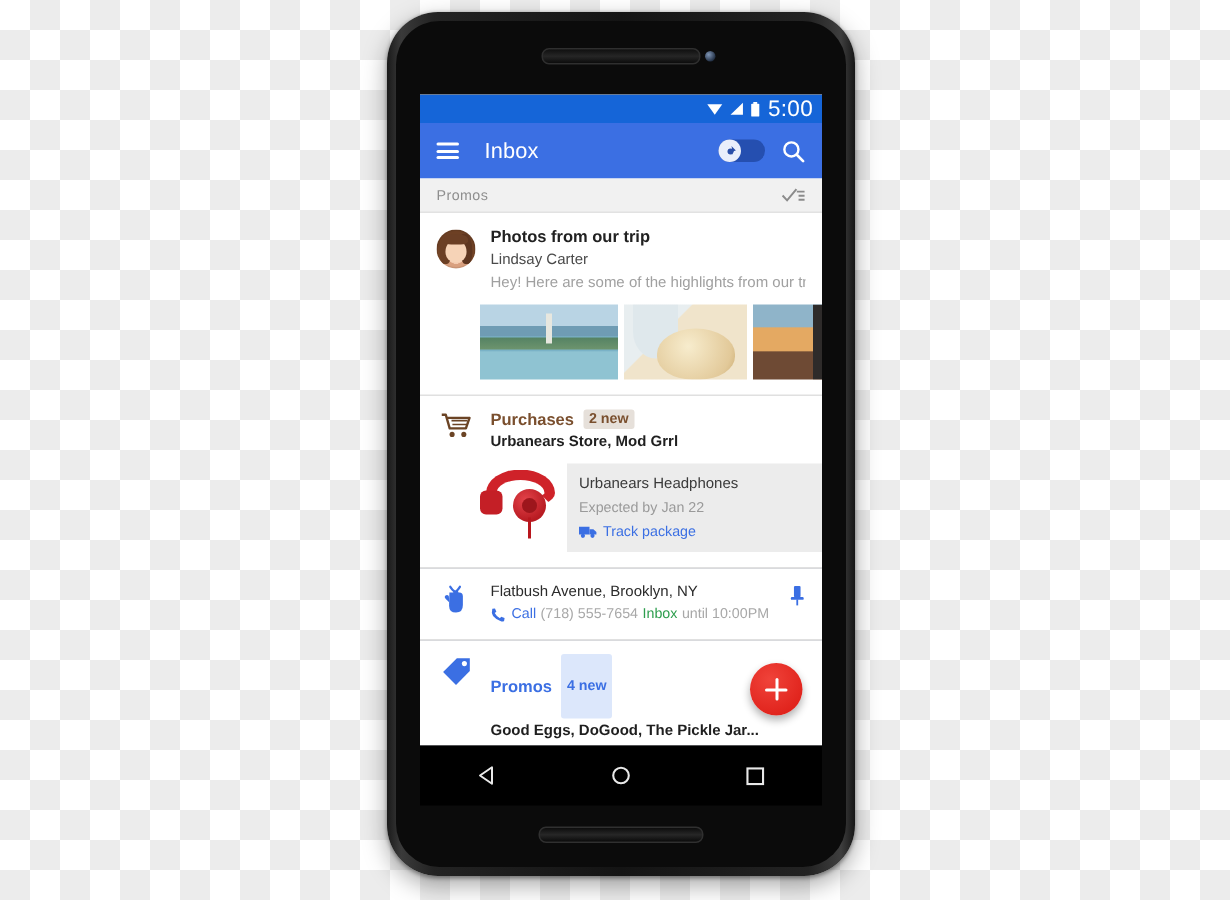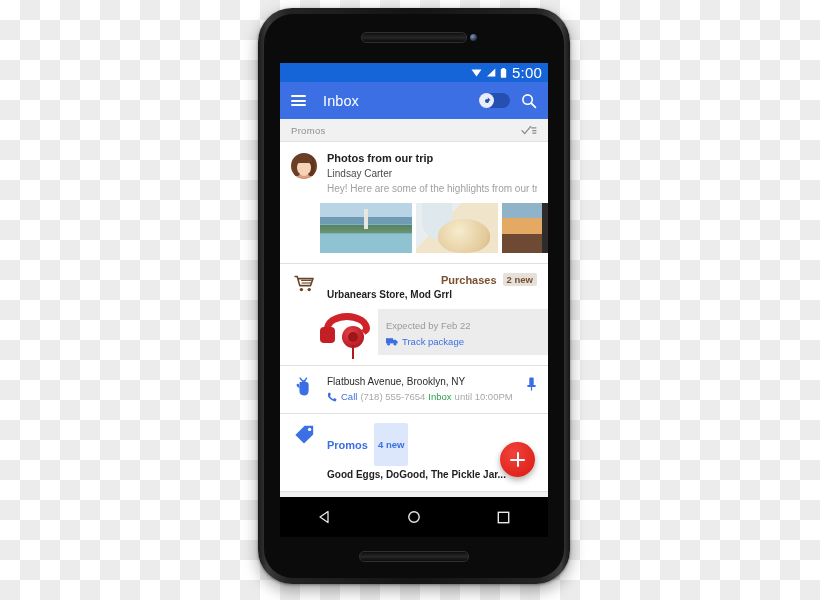--- a/index.html
+++ b/index.html
@@ -118,21 +118,21 @@
   .ph2:after{content:"";position:absolute;left:22px;top:16px;width:52px;height:34px;border-radius:50% 50% 45% 45%;background:radial-gradient(circle at 40% 35%,#f7eccd,#e2c999 75%,#c9a96f);}
   .ph2:before{content:"";position:absolute;left:6px;top:0;width:30px;height:36px;border-radius:0 0 50% 50%;background:#dfe8ec;}
   .ph3{width:56px;background:linear-gradient(180deg,#8fb4c9 0 30%,#e4a962 31% 62%,#6e4a34 63% 100%);}
   .ph3:after{content:"";position:absolute;right:0;top:0;width:16px;height:100%;background:#2e2b2a;}
 
   
   #purchase-card{padding:9px 0 10px 0;}
   .row-head{display:flex;padding:0 11px;}
   .row-icon{flex:0 0 26px;display:flex;justify-content:center;align-items:flex-start;padding-top:2px;}
   .row-body{margin-left:10px;flex:1;min-width:0;}
-  .bundle-title{font-size:11px;font-weight:bold;color:#7a4f2e;display:flex;align-items:center;justify-content:flex-end;}
+  .bundle-title{font-size:11px;font-weight:bold;color:#7a4f2e;display:flex;align-items:center;}
   .badge{
     font-size:9.5px;font-weight:bold;margin-left:6px;padding:1px 4px;border-radius:2px;
     background:#e6e0da;color:#7a4f2e;
   }
   .bundle-sub{font-size:10px;font-weight:bold;color:#1f1f1f;margin-top:2px;line-height:14px;}
   .pkg-block{display:flex;margin:7px 0 0 40px;align-items:flex-start;}
   .headphones{width:58px;height:42px;position:relative;flex:0 0 58px;}
   .hp-band{position:absolute;left:4px;top:4px;width:46px;height:26px;border:7px solid #cf2229;border-radius:50% 50% 50% 50%/60% 60% 40% 40%;border-bottom-color:transparent;box-sizing:border-box;}
   .hp-cupL{position:absolute;left:0px;top:18px;width:15px;height:16px;border-radius:4px;background:#c41f26;}
   .hp-cupR{position:absolute;left:22px;top:17px;width:22px;height:22px;border-radius:50%;background:radial-gradient(circle at 38% 34%,#e4434a,#b81b22 70%);}
@@ -280,21 +280,22 @@
             </div>
           </div>
           <div class="pkg-block">
             <div class="headphones">
               <div class="hp-band"></div>
               <div class="hp-cupL"></div>
               <div class="hp-cupR"></div>
               <div class="hp-cord"></div>
             </div>
             <div class="pkg-info">
-              <div class="pkg-eta">Expected by Feb 22</div>
+              <div class="pkg-title">Urbanears Headphones</div>
+              <div class="pkg-eta">Expected by Jan 22</div>
               <div class="pkg-track">
                 <svg class="truck" width="12" height="9" viewBox="0 0 12 9">
                   <path d="M0 1.2 L7 1.2 L7 6.4 L0 6.4 Z" fill="#3b6fe3"></path>
                   <path d="M7 2.8 L9.6 2.8 L11.6 4.6 L11.6 6.4 L7 6.4 Z" fill="#3b6fe3"></path>
                   <circle cx="2.6" cy="7.2" r="1.4" fill="#3b6fe3"></circle>
                   <circle cx="9" cy="7.2" r="1.4" fill="#3b6fe3"></circle>
                 </svg>
                 <span>Track package</span>
               </div>
             </div>

